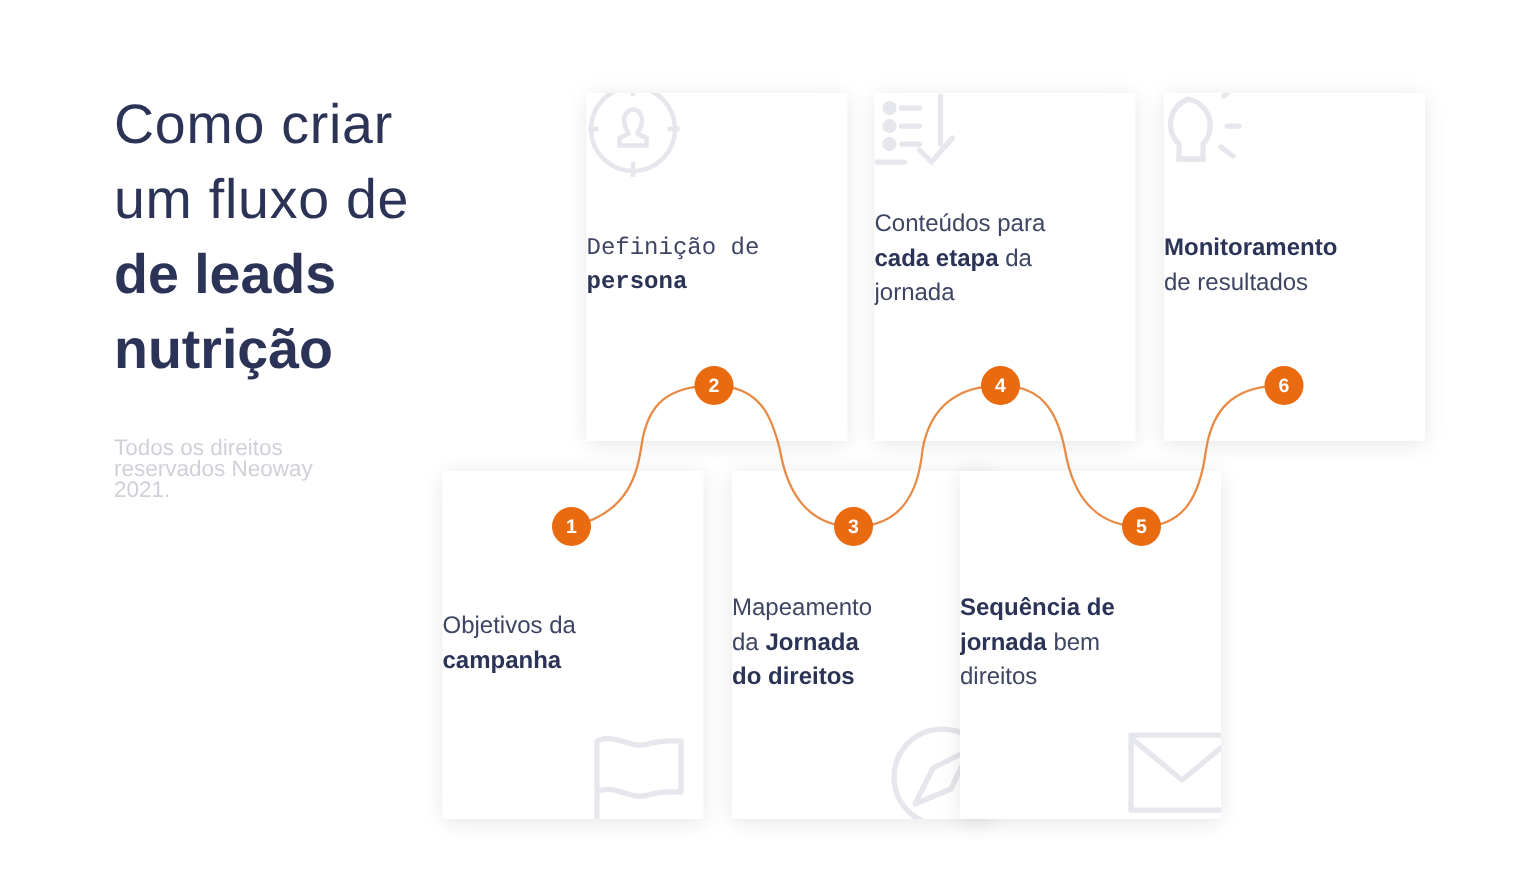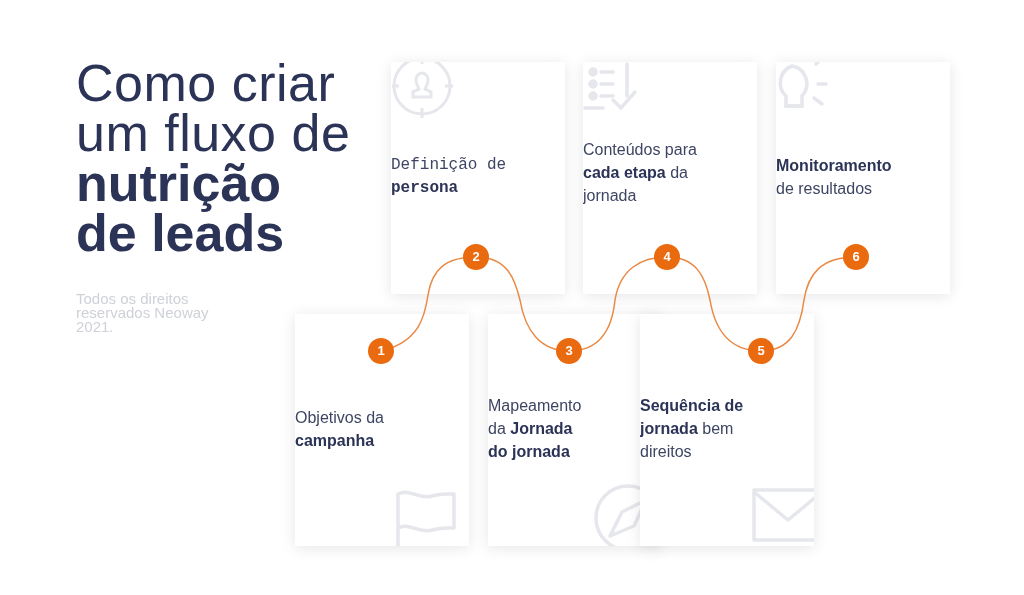--- a/index.html
+++ b/index.html
@@ -1,19 +1,19 @@
 <!DOCTYPE html>
 <html><head>
 <meta charset="utf-8">
 <style>
   * { margin:0; padding:0; box-sizing:border-box; }
   html, body { width:1024px; height:595px; background:#ffffff; overflow:hidden; }
   body { position:relative; font-family:"Liberation Sans", "DejaVu Sans", sans-serif; color:#2b3356; }
 
-  .title { position:absolute; left:76px; top:58px; line-height:50px; font-size:52px; color:#2b3356; }
+  .title { position:absolute; left:76px; top:58px; line-height:50px; font-size:37px; color:#2b3356; }
   .title .light { font-weight:300; letter-spacing:0.5px; display:block; }
   .title .bold { font-weight:700; display:block; }
 
   .copy { position:absolute; left:76px; top:292px; font-size:15px; line-height:14px; color:#cfd1d8; width:140px; }
 
   .card { position:absolute; width:174px; background:#fff; box-shadow:0 2px 14px rgba(0,0,0,0.10); overflow:hidden; }
   .card.top { top:62px; height:232px; }
   .card.bottom { top:314px; height:232px; }
   .card .text { position:absolute; left:0; right:0; text-align:left; font-size:16px; line-height:23px; color:#3e4563; }
   .card .text b { font-weight:700; color:#2b3356;margin-top:44px; }
@@ -23,22 +23,22 @@
 
   .wave { position:absolute; left:0; top:0; width:1024px; height:595px; pointer-events:none; }
   .badge { position:absolute; width:26px; height:26px; border-radius:50%; background:#ea6a0f; color:#fff; font-weight:700; font-size:13px; line-height:26px; text-align:center; }
 </style>
 </head>
 <body>
 
 <div class="title">
   <span class="light">Como criar</span>
   <span class="light">um fluxo de</span>
+  <span class="bold">de leads</span>
   <span class="bold">nutrição</span>
-  <span class="bold">de leads</span>
 </div>
 
 <div class="copy">
   <div>Todos os direitos</div>
   <div>reservados Neoway 2021.</div>
 </div>
 
 <div class="card top" style="left:391px;font-family:Liberation Mono, monospace;">
   <div class="deco" style="left:-2px; top:-6px;">
     <svg width="70" height="70" viewBox="0 0 70 70" fill="none" stroke="#e6e7ec" stroke-width="3">
@@ -95,21 +95,21 @@
   </div>
   <div class="deco" style="left:100px; top:174px;">
     <svg width="70" height="60" viewBox="0 0 70 60" fill="none" stroke="#e6e7ec" stroke-width="3.5" stroke-linejoin="round">
       <path d="M3 60 V6 c12 -6 22 6 34 2 c10 -3 18 -2 22 -2 V40 c-6 0 -12 -1 -22 2 c-12 4 -22 -8 -34 -2"></path>
     </svg>
   </div>
 </div>
 
 <div class="card bottom" style="left:488px;">
   <div class="text" style="top:80px;">
-    <span>Mapeamento</span><br><span>da</span> <b>Jornada</b><br><b>do jornada</b>
+    <span>Mapeamento</span><br><span>da</span> <b>Jornada</b><br><b>do direitos</b>
   </div>
   <div class="deco" style="left:104px; top:168px;">
     <svg width="80" height="80" viewBox="0 0 80 80" fill="none" stroke="#e6e7ec" stroke-width="3.5" stroke-linejoin="round">
       <circle cx="36" cy="36" r="32"></circle>
       <path d="M54 18 L42 44 L18 54 L30 30 Z"></path>
     </svg>
   </div>
 </div>
 
 <div class="card bottom" style="left:640px;">

